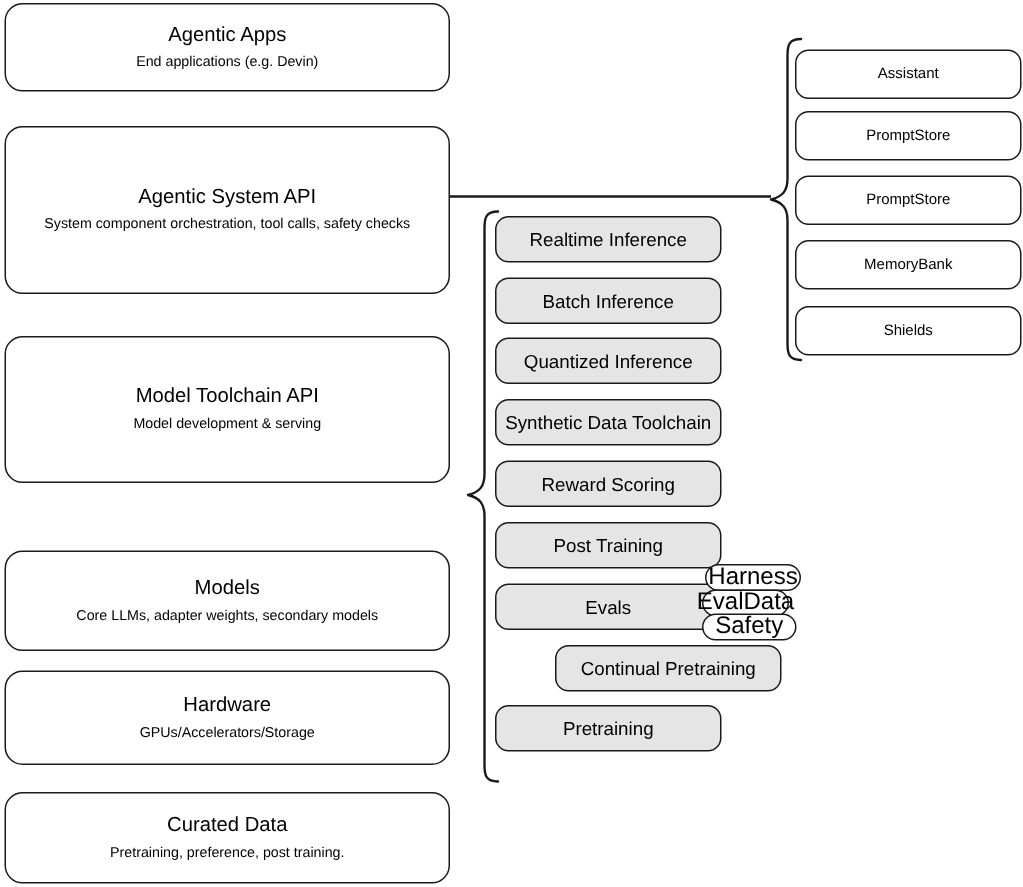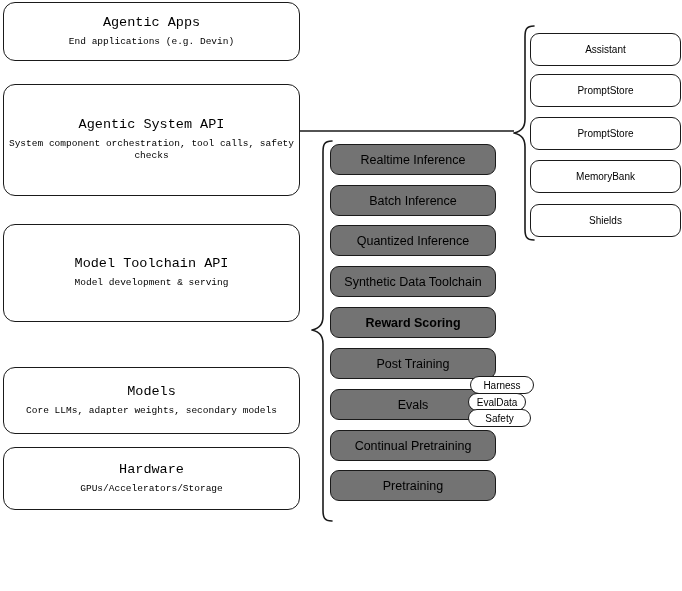--- a/index.html
+++ b/index.html
@@ -22,42 +22,41 @@
   .box {
     position: absolute;
     border: 1.6px solid #1a1a1a;
     border-radius: 12px;
     background: #ffffff;
     display: flex;
     flex-direction: column;
     align-items: center;
     justify-content: center;
     text-align: center;
-    font-family: Liberation Mono, monospace;
   }
   .box .title {
     font-size: 13.5px;
     line-height: 1.25;
     color: #000;
   }
   .box .sub {
     font-size: 9.5px;
     line-height: 1.3;
     margin-top: 4px;
     color: #000;
   }
   .layer { z-index: 5; }
   .svc {
     position: absolute;
     left: 330px;
-    width: 166px;
+    width: 151px;
     height: 31px;
     border: 1.6px solid #1a1a1a;
     border-radius: 9px;
-    background: #737373;
+    background: #e5e5e5;
     display: flex;
     align-items: center;
     justify-content: center;
     font-size: 12.5px;
     z-index: 6;
   }
   .rcomp {
     position: absolute;
     left: 530px;
     width: 151px;
@@ -73,21 +72,21 @@
   }
   .pill {
     position: absolute;
     height: 18px;
     border: 1.4px solid #1a1a1a;
     border-radius: 10px;
     background: #ffffff;
     display: flex;
     align-items: center;
     justify-content: center;
-    font-size: 10px;
+    font-size: 16px;
     z-index: 9;
     padding: 0 18px;
     white-space: nowrap;
   }
   .connector {
     position: absolute;
     z-index: 2;
   }
   svg { display: block; overflow: visible; }
 </style>
@@ -132,43 +131,47 @@
   <div class="box layer" style="left:3px; top:367px; width:297px; height:67px;">
     <div class="title">Models</div>
     <div class="sub">Core LLMs, adapter weights, secondary models</div>
   </div>
 
   <div class="box layer" style="left:3px; top:447px; width:297px; height:63px;">
     <div class="title">Hardware</div>
     <div class="sub">GPUs/Accelerators/Storage</div>
   </div>
 
+  <div class="box layer" style="left:3px; top:528px; width:297px; height:61px;">
+    <div class="title">Curated Data</div>
+    <div class="sub">Pretraining, preference, post training.</div>
+  </div>
 
   <div class="svc" style="top:144px;">
     <span>Realtime Inference</span>
   </div>
   <div class="svc" style="top:185px;">
     <span>Batch Inference</span>
   </div>
   <div class="svc" style="top:225px;">
     <span>Quantized Inference</span>
   </div>
   <div class="svc" style="top:266px;">
     <span>Synthetic Data Toolchain</span>
   </div>
-  <div class="svc" style="top:307px;font-weight:bold;">
+  <div class="svc" style="top:307px;">
     <span>Reward Scoring</span>
   </div>
   <div class="svc" style="top:348px;">
     <span>Post Training</span>
   </div>
   <div class="svc" style="top:389px;">
     <span>Evals</span>
   </div>
-  <div class="svc" style="top:430px;">
+  <div class="svc" style="top:430px;margin-left:40px;">
     <span>Continual Pretraining</span>
   </div>
   <div class="svc" style="top:470px;">
     <span>Pretraining</span>
   </div>
 
   <div class="pill" style="left:470px; top:376px; width:64px;">
     <span>Harness</span>
   </div>
   <div class="pill" style="left:468px; top:393px; width:58px;">

